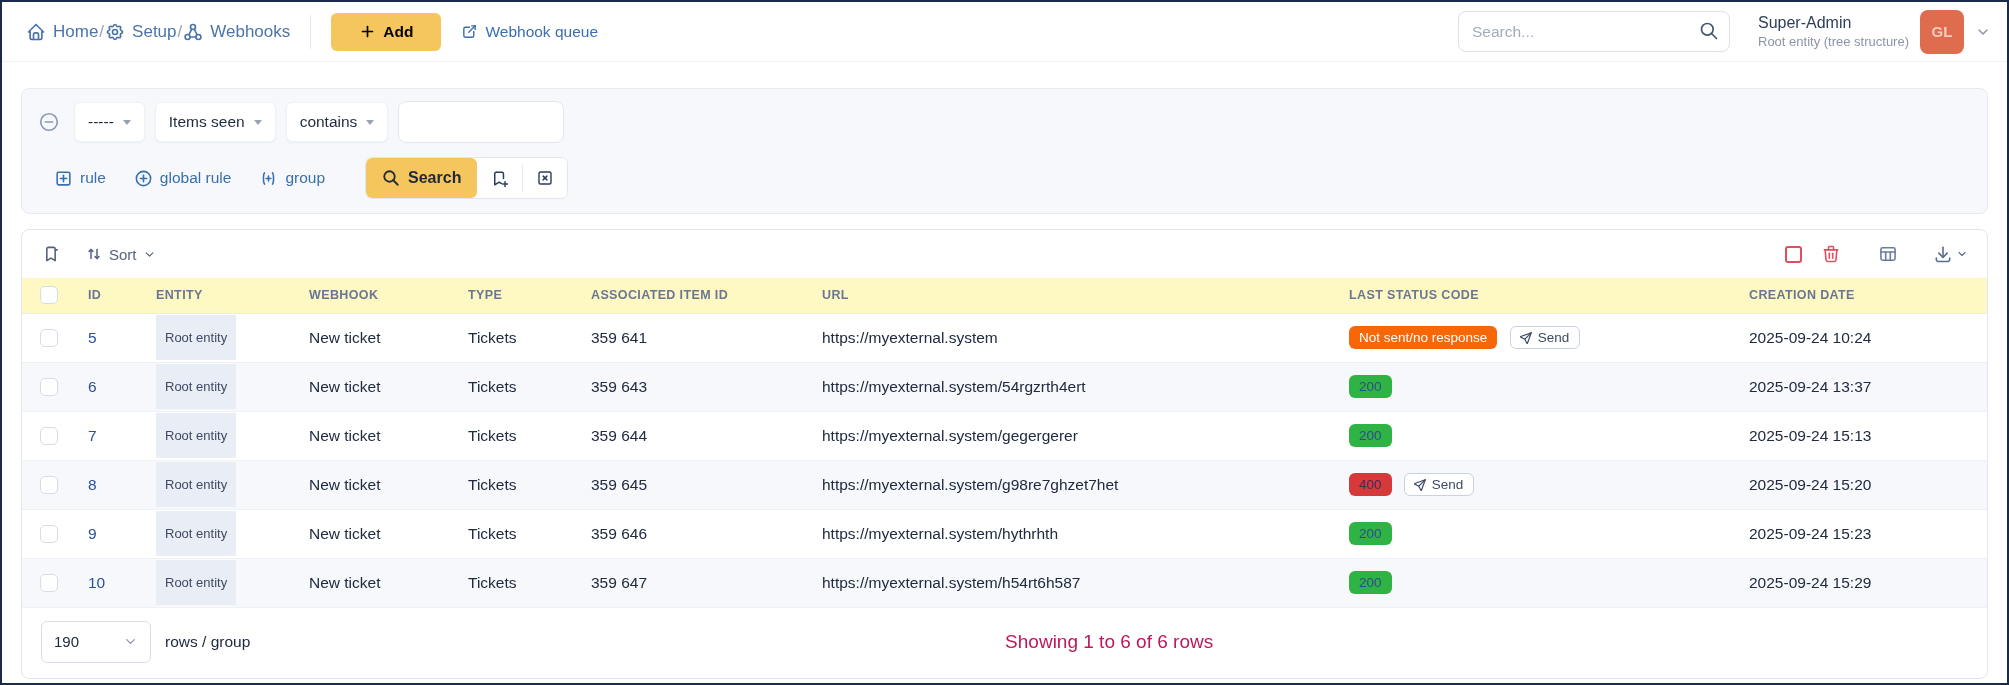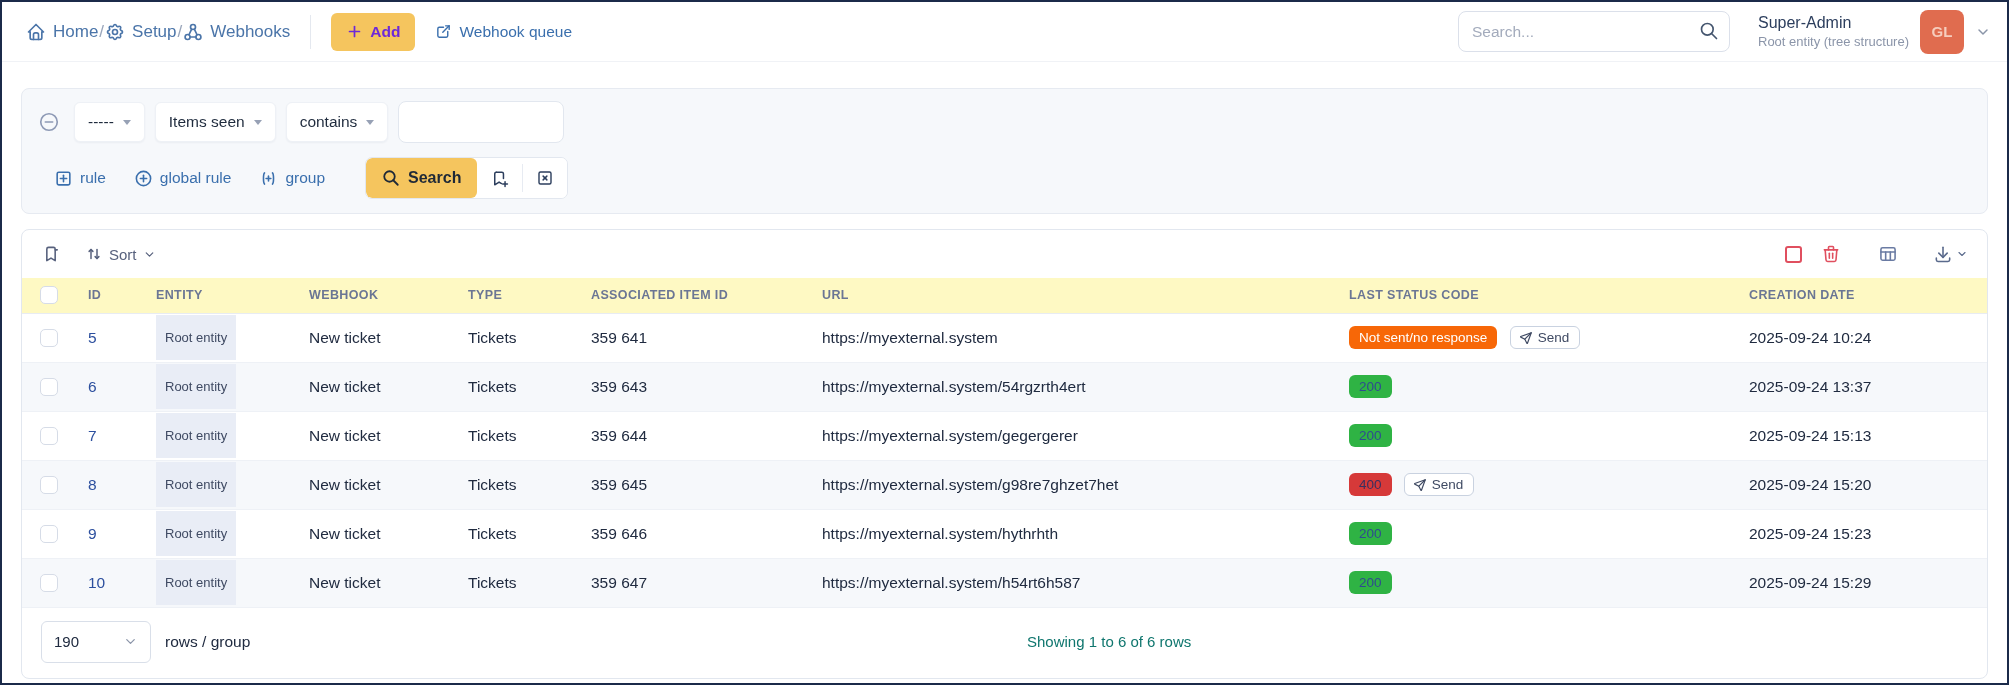--- a/index.html
+++ b/index.html
@@ -9,21 +9,21 @@
   .frame { width:2009px; height:685px; border:2px solid #1b2a4a; background:#fff; overflow:hidden; position:relative; }
 
   svg.ic { display:block; }
 
   
   .topbar { height:60px; display:flex; align-items:center; padding:0 16px 0 24px; border-bottom:1px solid #f0f2f6; }
   .breadcrumb { display:flex; align-items:center; gap:1px; color:var(--steel,#4b75a9); font-size:17px; }
   .crumb { display:flex; align-items:center; gap:7px; color:inherit; text-decoration:none; cursor:pointer; }
   .crumb-sep { color:#9aa6bb; }
   .topbar-divider { width:1px; height:34px; background:#e4e8ef; margin:0 20px; }
-  .btn-add { display:inline-flex; align-items:center; gap:7px; background:var(--accent,#f5c55e); color:#6d28d9; border:none; border-radius:6px; height:38px; padding:0 15px; font-size:15.5px; font-weight:700; font-family:inherit; cursor:pointer; }
+  .btn-add { display:inline-flex; align-items:center; gap:7px; background:var(--accent,#f5c55e); color:#000000; border:none; border-radius:6px; height:38px; padding:0 28px; font-size:15.5px; font-weight:700; font-family:inherit; cursor:pointer; }
   .queue-link { display:flex; align-items:center; gap:7px; color:#3a6fad; font-size:15.5px; margin-left:20px; text-decoration:none; cursor:pointer; font-weight:500; }
   .top-spacer { flex:1; }
   .global-search { position:relative; width:272px; margin-right:28px; }
   .global-search input { width:100%; height:41px; border:1px solid #dbe0ea; border-radius:8px; padding:0 40px 0 13px; font-size:15.5px; color:#1f2b3d; font-family:inherit; outline:none; }
   .global-search input::placeholder { color:#a3abbc; }
   .global-search .mag { position:absolute; right:11px; top:10px; color:#44556e; }
   .user-block { display:flex; align-items:center; gap:11px; cursor:pointer; }
   .user-name { font-size:16px; color:#2c3e5d; }
   .user-entity { font-size:13px; color:#8b95a9; margin-top:2px; }
   .avatar { width:44px; height:44px; border-radius:8px; background:var(--avatar,#e06c4f); color:#f6cdbd; font-size:15px; font-weight:700; display:flex; align-items:center; justify-content:center; }
@@ -65,21 +65,21 @@
   .entity-badge { display:inline-block; background:#e9edf6; color:#3f4a63; border-radius:0; padding:15px 9px; font-size:13px; }
   .badge { display:inline-block; border-radius:6px; padding:4px 10px; font-size:13.5px; font-weight:400; vertical-align:middle; }
   .badge-orange { background:var(--orange,#f76707); color:#fff; }
   .badge-green  { background:var(--green,#2fb344);  color:#2f4b8f; }
   .badge-red    { background:var(--red,#d63939);    color:#3a2f5f; }
   .send-btn { display:inline-flex; align-items:center; gap:5px; border:1px solid #c9d2e0; border-radius:6px; background:#fff; padding:3px 10px 3px 8px; font-size:13.5px; color:#3f4a63; font-family:inherit; cursor:pointer; margin-left:8px; vertical-align:middle; }
 
   .table-footer { display:flex; align-items:center; padding:13px 19px 15px; }
   .pp-select { width:110px; height:42px; border:1px solid #d9dfe9; border-radius:6px; background:#fff; display:flex; align-items:center; justify-content:space-between; padding:0 12px; font-size:15px; color:#202b40; cursor:pointer; }
   .pp-label { margin-left:14px; font-size:15.5px; color:#202b40; }
-  .showing { flex:1; text-align:center; font-size:15px; color:#0f766e; }
+  .showing { flex:1; text-align:center; font-size:19px; color:#be185d; }
 </style>
 </head>
 <body>
 
 <div class="frame">
 
   <header class="topbar">
     <nav class="breadcrumb">
       <a class="crumb">
         <svg class="ic" width="20" height="20" viewBox="0 0 24 24" fill="none" stroke="currentColor" stroke-width="2" stroke-linecap="round" stroke-linejoin="round">

